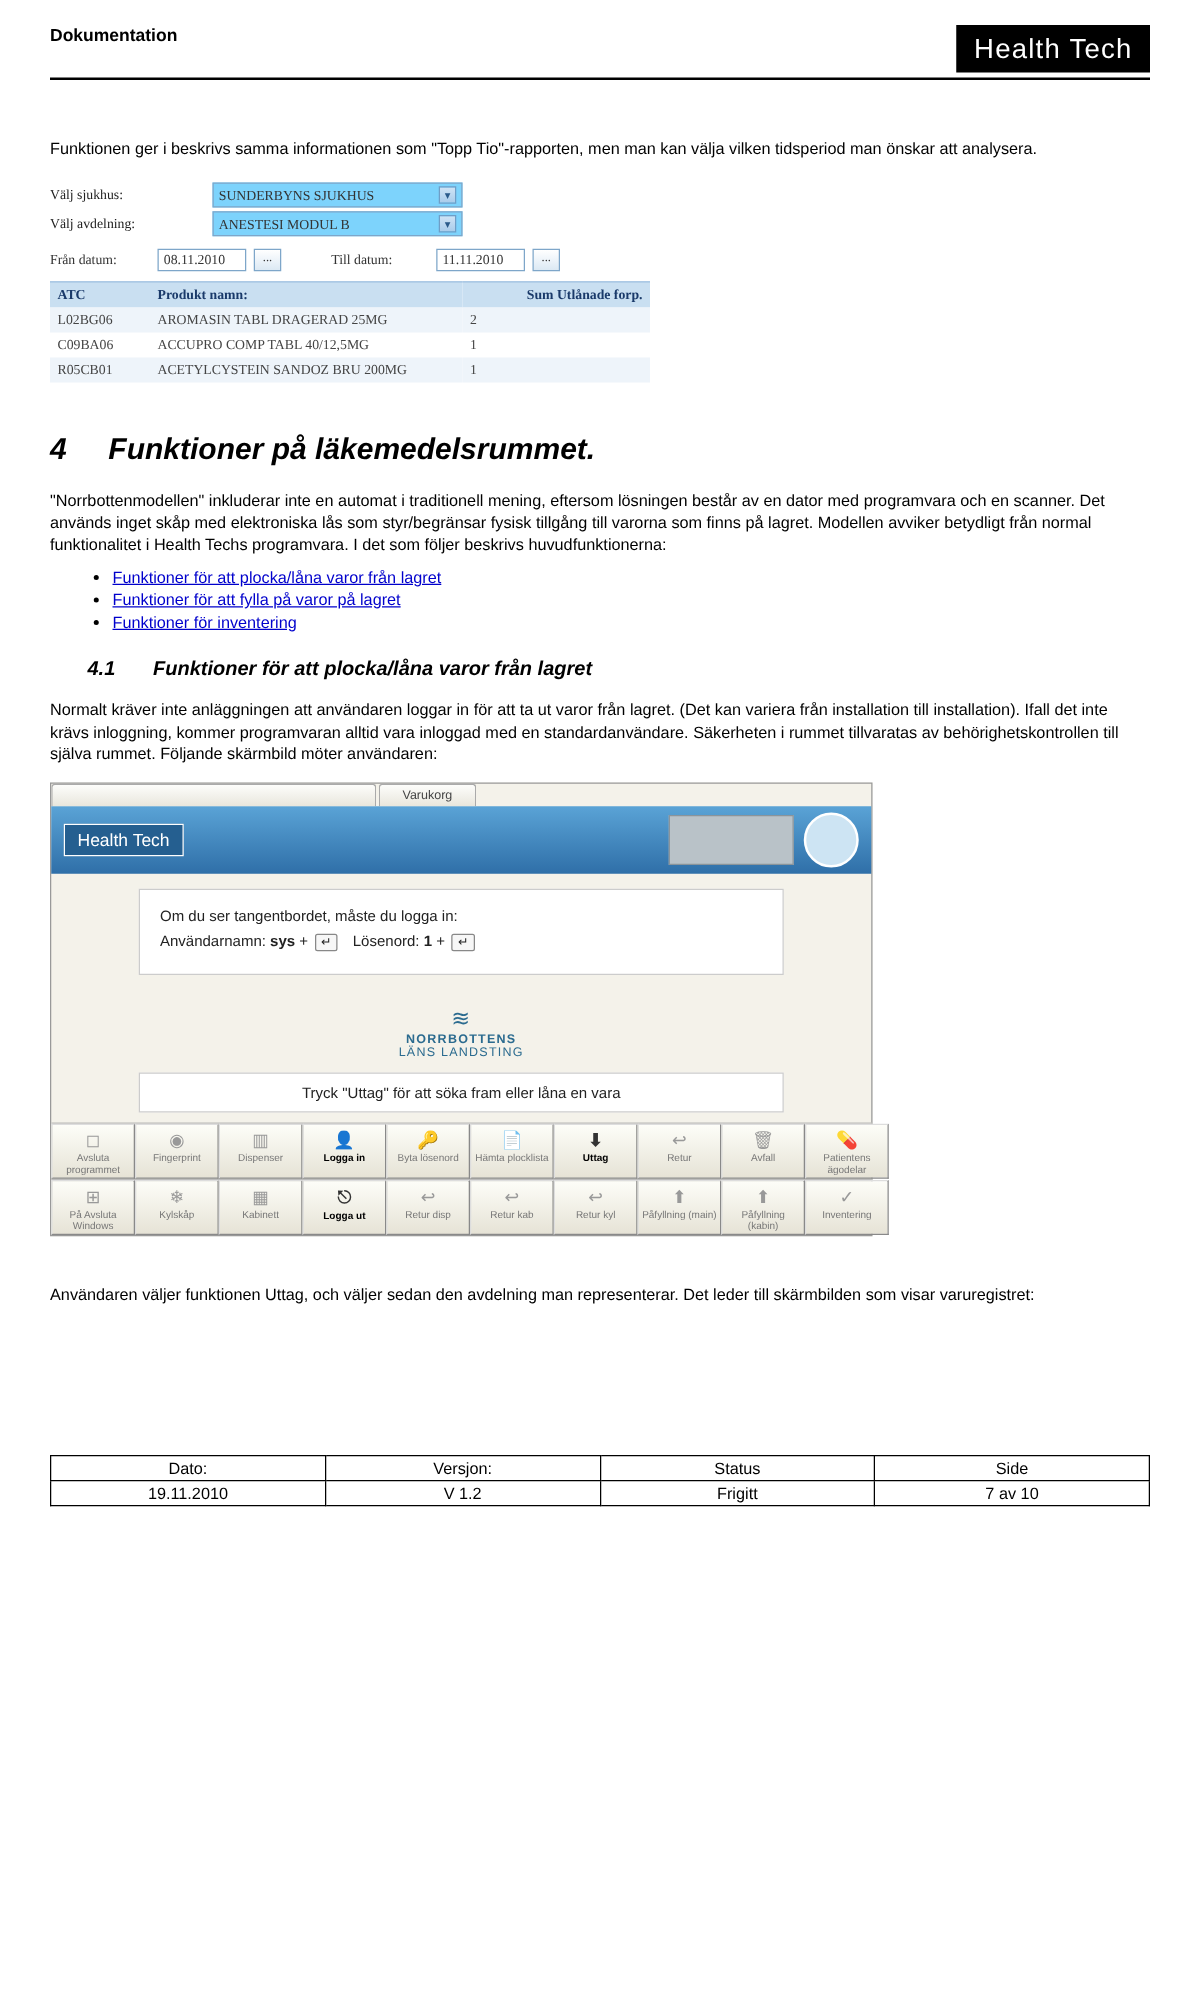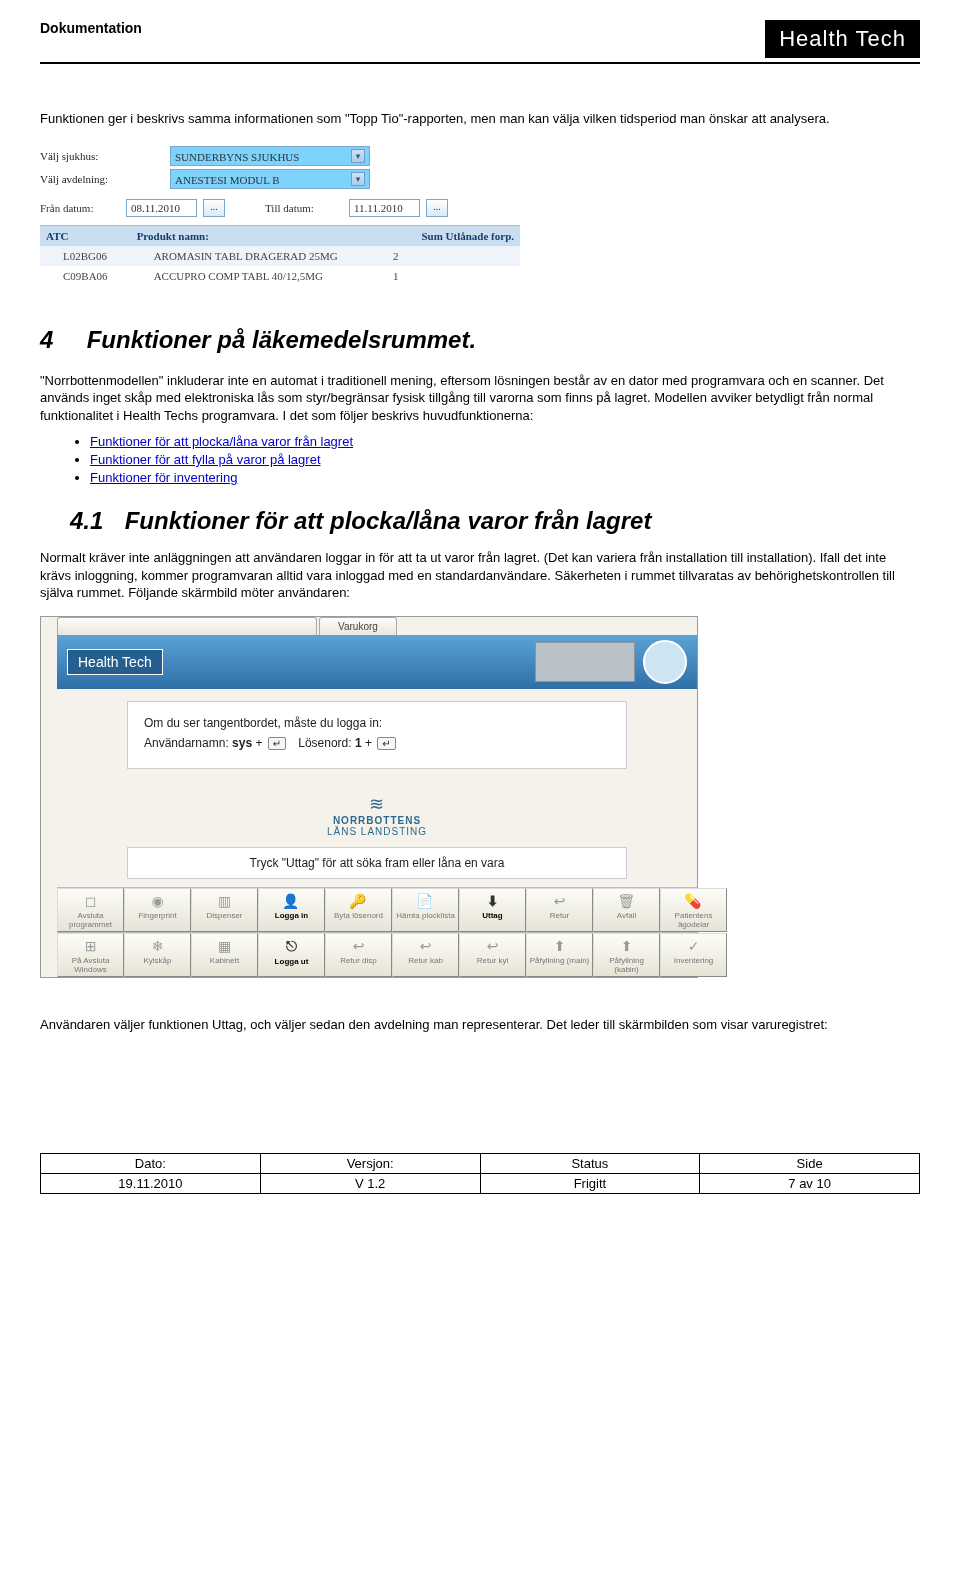--- a/index.html
+++ b/index.html
@@ -61,38 +61,37 @@
   .dots-btn {
     border:1px solid #7ea6c9; background:linear-gradient(#fff,#dce9f4);
     width:22px; height:18px; text-align:center; font-size:10px; line-height:14px;
   }
   .atc-table { width: 480px; border-collapse: collapse; font-size:11px; }
   .atc-table th {
     background:#c9dff1; color:#1a3a6a; text-align:left;
     padding:4px 6px; font-weight:bold; border-top:1px solid #9ec0df;
   }
   .atc-table th.right { text-align:right; }
-  .atc-table td { padding:4px 23px; color:#444; }
+  .atc-table td { padding:4px 6px; color:#444; }
   .atc-table tr.alt td { background:#eef4fa; }
   h2.sec4 { font-size: 24px; font-style: italic; font-family: Arial, sans-serif; font-weight:bold; margin: 10px 0 18px 0;}
   h2.sec4 .num { font-style: italic; display:inline-block; width:40px;}
   .para { margin-bottom: 10px; line-height:1.35; }
   ul.links { list-style: disc; margin: 10px 0 22px 50px; }
   ul.links li { margin: 3px 0; }
   ul.links a { color:#0000cc; text-decoration: underline; }
-  h3.sec41 { font-size:24px; font-style:italic; font-family: Arial, sans-serif; font-weight:bold; margin:10px 0 14px 30px; }
+  h3.sec41 { font-size:16px; font-style:italic; font-family: Arial, sans-serif; font-weight:bold; margin:10px 0 14px 30px; }
   h3.sec41 .num { display:inline-block; width:48px; }
   .screenshot2 {
     width: 658px;
     border:1px solid #999;
     background:#f4f2ea;
     font-family: Tahoma, Arial, sans-serif;
     font-size:10px;
     margin: 14px 0 38px 0;
-    padding-left: 16px;
   }
   .ss2-tabs { display:flex; font-size:10px; }
   .ss2-tabs .tab {
     border:1px solid #aaa; border-bottom:none;
     background:linear-gradient(#fdfdfb,#e8e6dc);
     padding:3px 18px; margin-right:2px; color:#444;
     border-radius:3px 3px 0 0;
   }
   .ss2-banner {
     background: linear-gradient(#5aa3d6,#2f6fa8);
@@ -185,20 +184,25 @@
     <tr class="alt">
       <td>L02BG06</td>
       <td>AROMASIN TABL DRAGERAD 25MG</td>
       <td>2</td>
     </tr>
     <tr>
       <td>C09BA06</td>
       <td>ACCUPRO COMP TABL 40/12,5MG</td>
       <td>1</td>
     </tr>
+    <tr class="alt">
+      <td>R05CB01</td>
+      <td>ACETYLCYSTEIN SANDOZ BRU 200MG</td>
+      <td>1</td>
+    </tr>
   </tbody>
     </table>
 </div>
 
 <h2 class="sec4">
   <span class="num">4</span>
   <span>Funktioner på läkemedelsrummet.</span>
 </h2>
 
 <p class="para">"Norrbottenmodellen" inkluderar inte en automat i traditionell mening, eftersom lösningen består av en dator med programvara och en scanner. Det används inget skåp med elektroniska lås som styr/begränsar fysisk tillgång till varorna som finns på lagret. Modellen avviker betydligt från normal funktionalitet i Health Techs programvara. I det som följer beskrivs huvudfunktionerna:</p>

